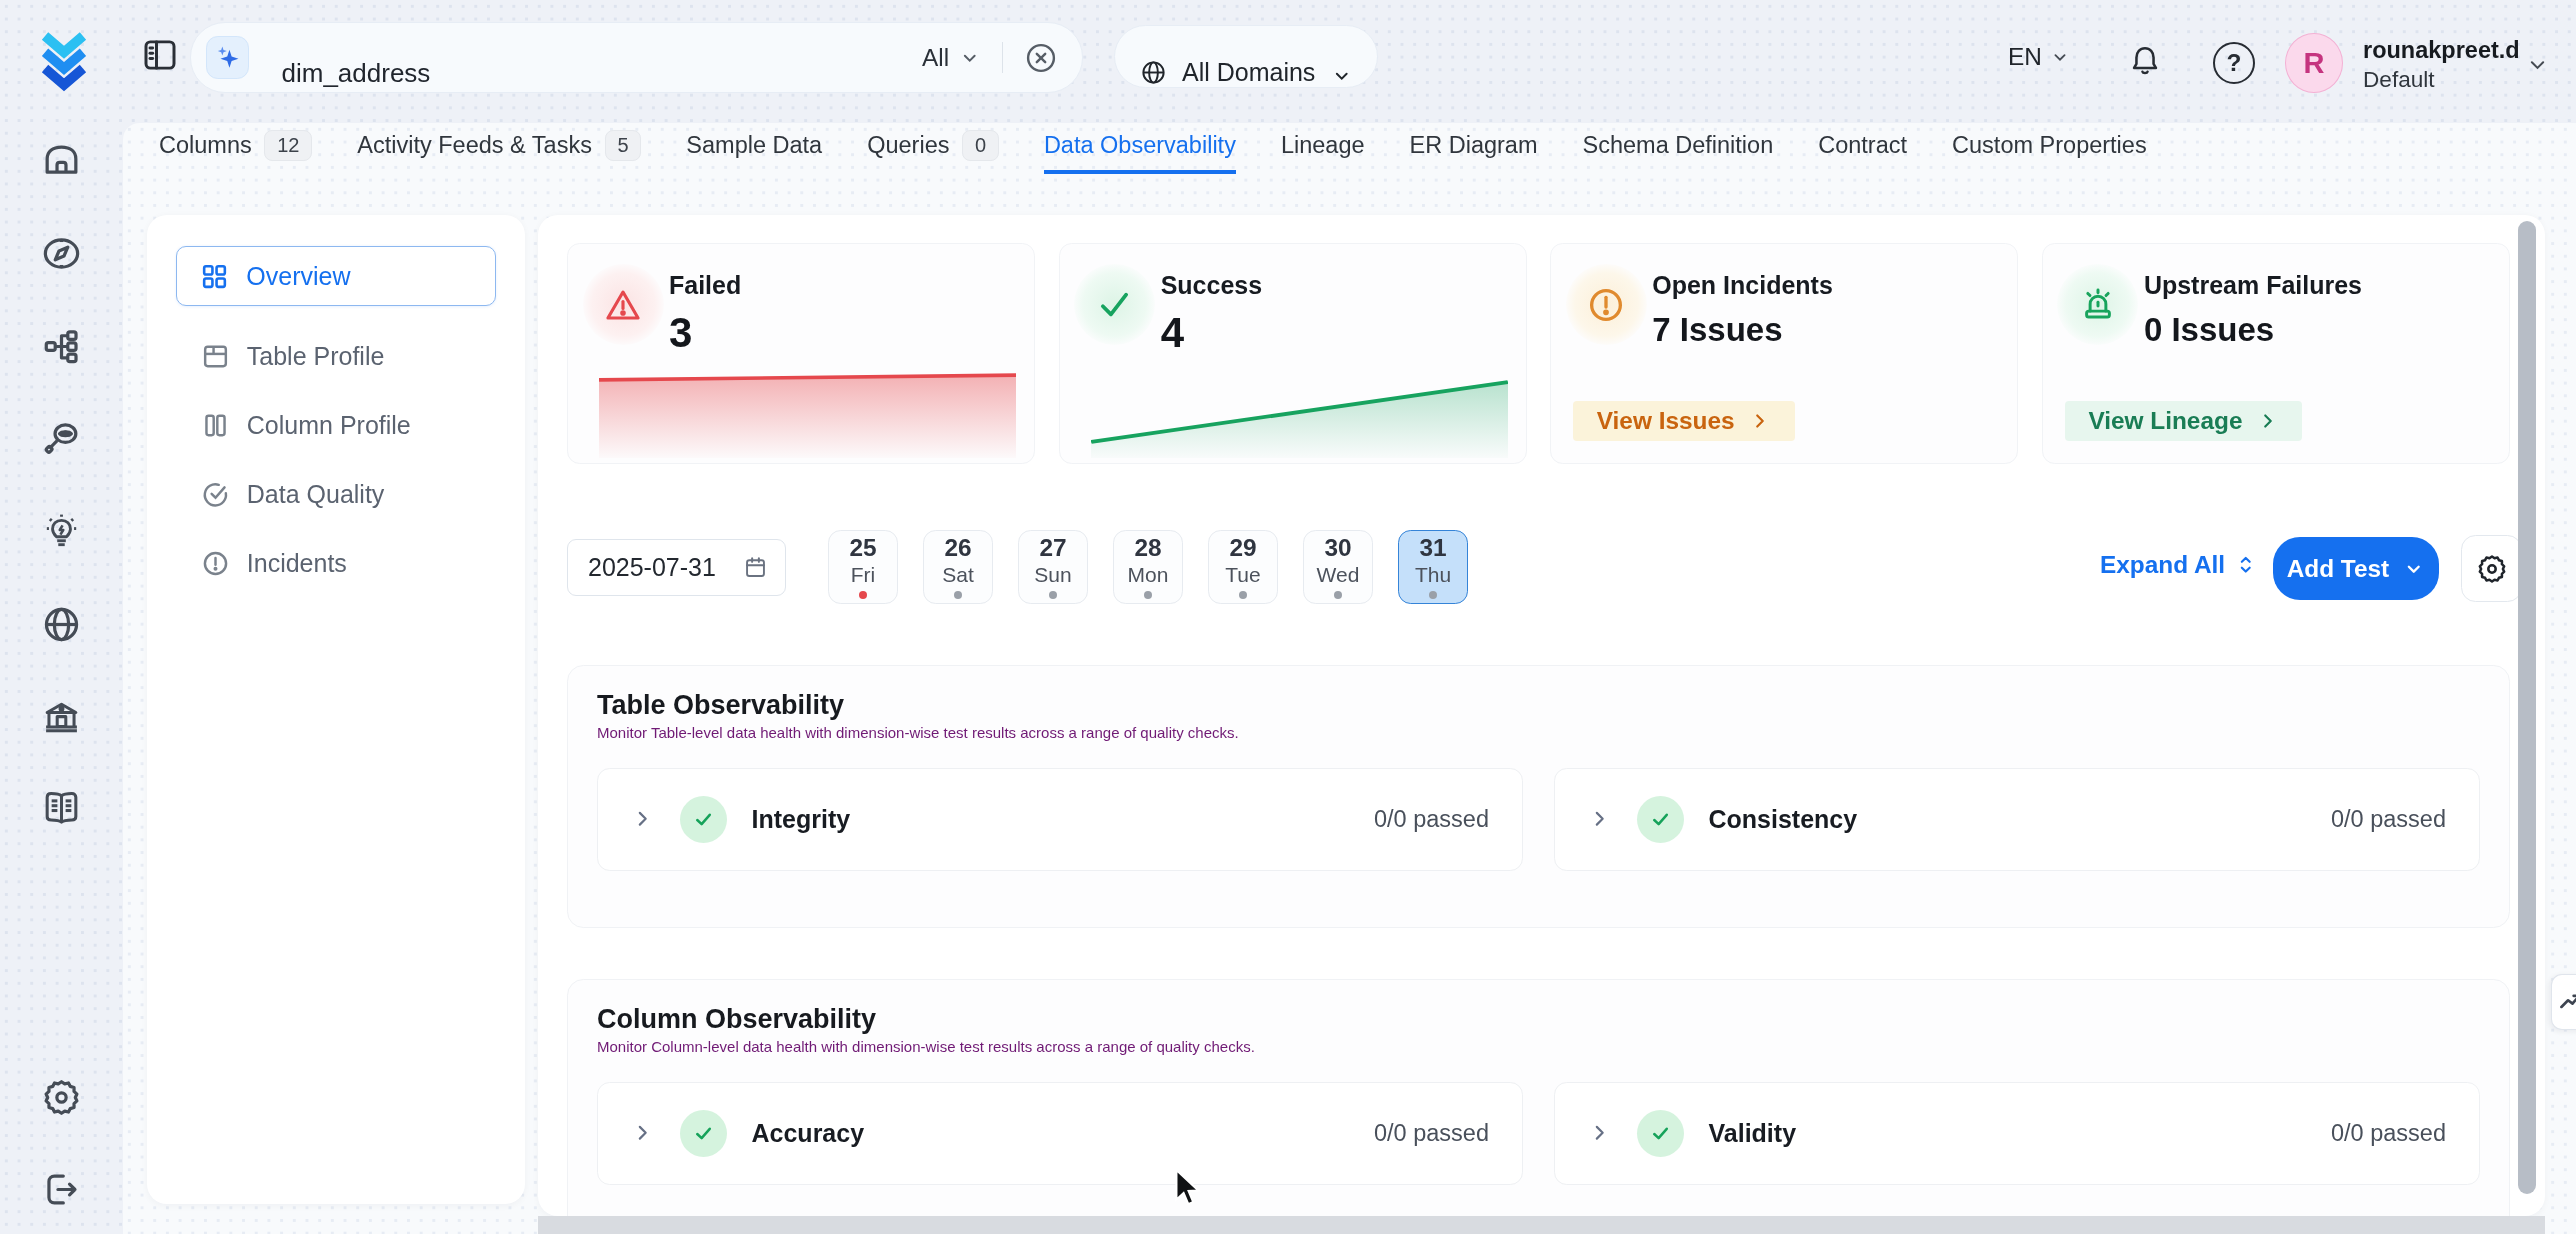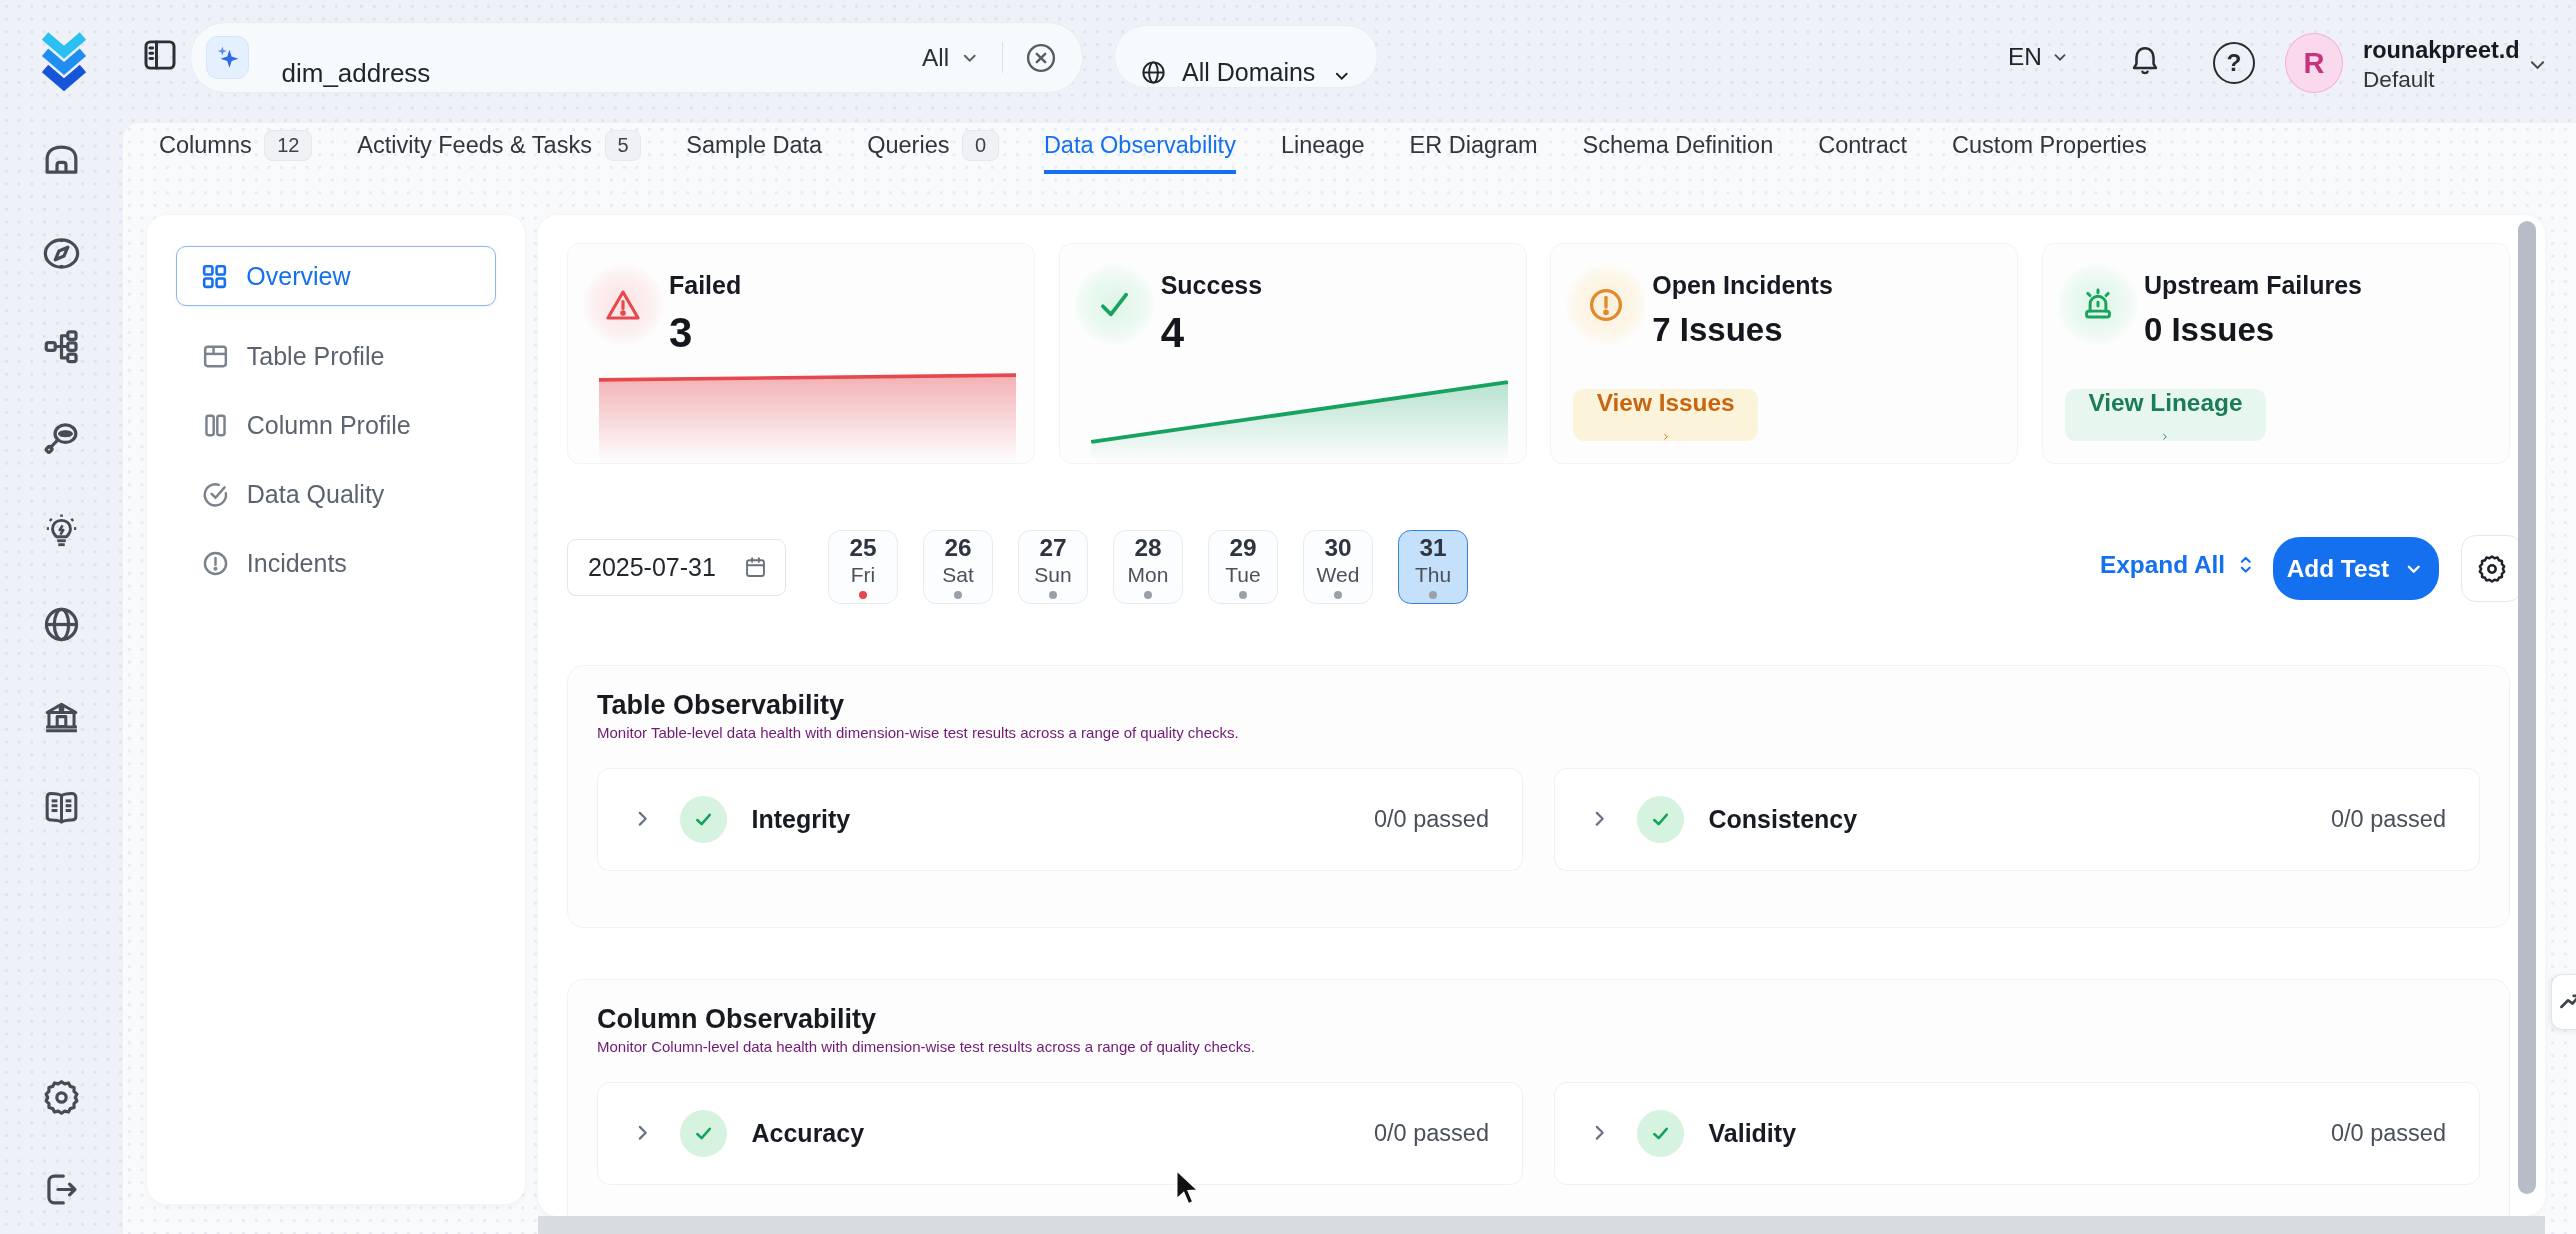--- a/index.html
+++ b/index.html
@@ -81,22 +81,22 @@
     display:flex; align-items:center; justify-content:center; }
   .halo.red    { background:radial-gradient(circle,#fbe3e3 0%,#fdf1f1 55%,transparent 75%); }
   .halo.green  { background:radial-gradient(circle,#ddf4e6 0%,#eefaf3 55%,transparent 75%); }
   .halo.orange { background:radial-gradient(circle,#fcefd8 0%,#fdf7ea 55%,transparent 75%); }
   .stat-text { position:absolute; left:101px; top:27px; }
   .stat-title { font-size:25px; font-weight:600; color:#171b21; }
   .stat-value { font-size:42px; font-weight:700; color:#14171c; margin-top:9px; }
   .stat-value.small { font-size:33px; margin-top:11px; }
   .spark { position:absolute; left:31px; right:18px; bottom:5.4px; height:92px; }
   .spark svg { width:100%; height:100%; }
-  .card-action { position:absolute; left:22px; bottom:22px; height:52px; padding:0 23.5px;
-    border-radius:11px; display:flex; align-items:center; gap:14.5px; font-size:24.4px; font-weight:600; cursor:pointer;flex-direction:column; }
+  .card-action { position:absolute; left:22px; bottom:22px; height:40px; padding:0 23.5px;
+    border-radius:4px; display:flex; align-items:center; gap:14.5px; font-size:24.4px; font-weight:600; cursor:pointer; }
   .card-action.amber { background:#fbf3da; color:#c9640f; }
   .card-action.green { background:#e7f6ee; color:#1a7d55; }
 
   
   .date-input { position:absolute; left:29px; top:324px; width:219px; height:57px;
     background:#fff; border:0.9px solid #dfe5ec; border-radius:9px;
     display:flex; align-items:center; padding:0 16.3px 0 20px; font-size:25px; color:#23282f; cursor:text;justify-content:center; }
   .date-input .cal { margin-left:auto; }
   .day-strip { position:absolute; left:290px; top:315px; display:flex; gap:25px;text-align:right; }
   .day-chip { width:70px; height:74px; background:#fcfdfe; border:0.9px solid #e7ebf0; border-radius:12.7px;

